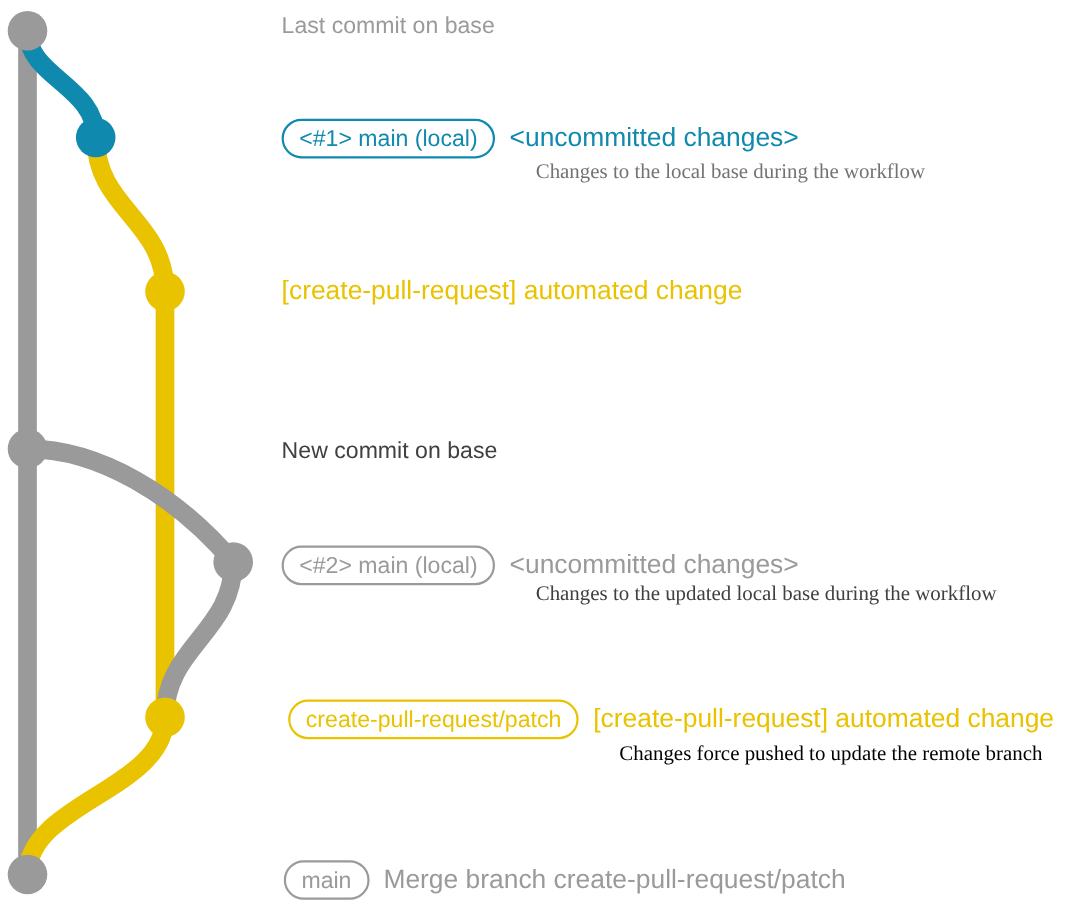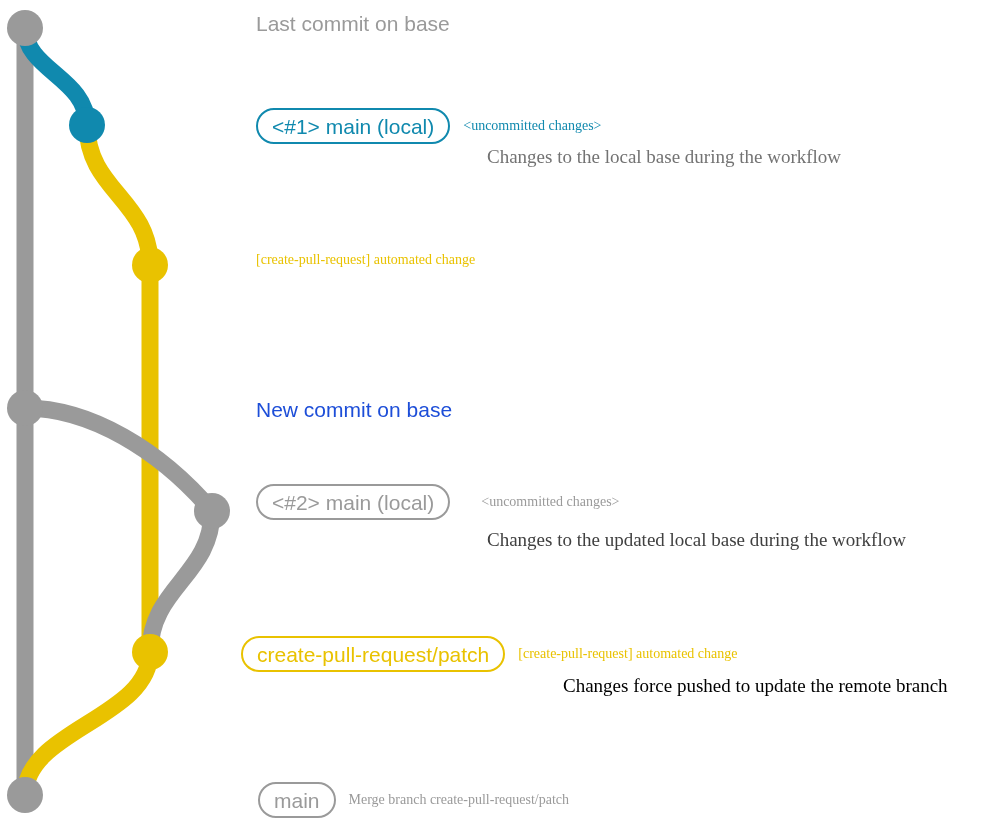--- a/index.html
+++ b/index.html
@@ -55,22 +55,22 @@
     height: 36px;
     padding: 0 14px;
     border-radius: 18px;
     border: 2px solid currentColor;
     font-family: "Liberation Sans", sans-serif;
     font-size: 21px;
     line-height: 1;
     white-space: nowrap;
   }
   .subject {
-    font-family: Liberation Serif, serif;
-    font-size: 14px;
+    font-family: Liberation Sans, sans-serif;
+    font-size: 24px;
     line-height: 1;
     white-space: nowrap;
     margin-left: 13px;
   }
   .subject.no-pill { margin-left: 0; }
 
   
   .desc {
     position: absolute;
     font-family: "Liberation Serif", serif;
@@ -113,27 +113,27 @@
 <div class="layer" id="text-layer">
     <div class="plain-label" style="left: 256px; top: 11px; color: rgb(154, 154, 154);">Last commit on base</div>
     <div class="commit-row" style="left: 256px; top: 108px;">
       <span class="pill" style="color: rgb(16, 137, 174);">&lt;#1&gt; main (local)</span>
       <span class="subject" style="color: rgb(16, 137, 174);">&lt;uncommitted changes&gt;</span>
     </div>
     <div class="desc" style="left: 487px; top: 146px; color: #737373;">Changes to the local base during the workflow</div>
     <div class="commit-row" style="left: 256px; top: 253px;">
       <span class="subject no-pill" style="color: rgb(233, 194, 0);">[create-pull-request] automated change</span>
     </div>
-    <div class="plain-label" style="left: 256px; top: 397px; color: #1d4ed8;">New commit on base</div>
-    <div class="commit-row" style="left: 256px; top: 484px; gap: 18px;">
+    <div class="plain-label" style="left: 256px; top: 397px; color: #404040;">New commit on base</div>
+    <div class="commit-row" style="left: 256px; top: 496px;">
       <span class="pill" style="color: rgb(154, 154, 154);">&lt;#2&gt; main (local)</span>
       <span class="subject" style="color: rgb(154, 154, 154);">&lt;uncommitted changes&gt;</span>
     </div>
     <div class="desc" style="left: 487px; top: 529px; color: #404040;">Changes to the updated local base during the workflow</div>
-    <div class="commit-row" style="left: 241px; top: 636px; justify-content: flex-end;">
+    <div class="commit-row" style="left: 262px; top: 636px; justify-content: flex-end;">
       <span class="pill" style="color: rgb(233, 194, 0);">create-pull-request/patch</span>
       <span class="subject" style="color: rgb(233, 194, 0);">[create-pull-request] automated change</span>
     </div>
     <div class="desc" style="left: 563px; top: 675px; color: rgb(0, 0, 0);">Changes force pushed to update the remote branch</div>
     <div class="commit-row" style="left: 258px; top: 782px;">
       <span class="pill" style="color: rgb(154, 154, 154);">main</span>
       <span class="subject" style="color: rgb(154, 154, 154);">Merge branch create-pull-request/patch</span>
     </div>
   </div>
 

